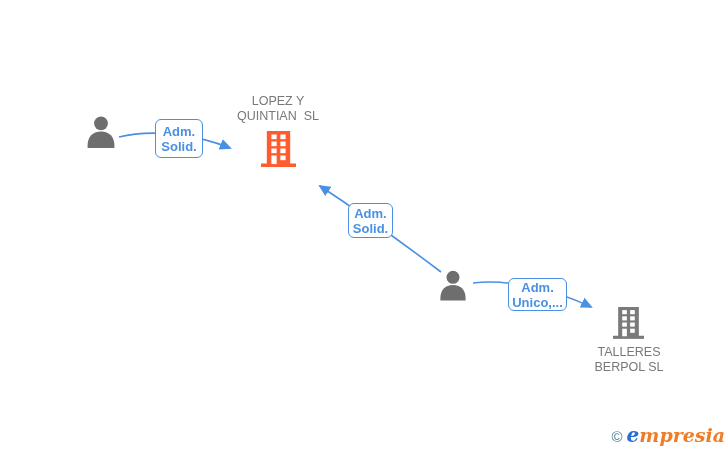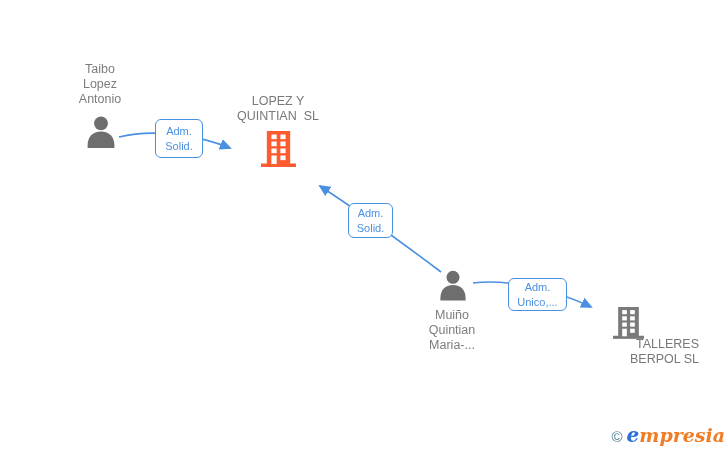--- a/index.html
+++ b/index.html
@@ -30,22 +30,23 @@
   .edge-box{
     position:absolute;
     box-sizing:border-box;
     background:#fff;
     border:1.5px solid var(--arrow-blue,#4a90e2);
     border-radius:6px;
     display:flex;align-items:center;justify-content:center;
     text-align:center;
     white-space:pre-line;
     color:var(--arrow-blue,#4a90e2);
-    font-size:11px;
+    font-size:13px;
     line-height:15px;
+    font-weight:bold;
   }
   .watermark{
     position:absolute;
     right:3px;bottom:3px;
     display:flex;align-items:baseline;
     user-select:none;
   }
   .wm-copy{color:var(--wm-teal,#4d7e92);font-size:15px;margin-right:4px;}
   .wm-e{
     color:var(--wm-blue,#2b6fd6);
@@ -67,23 +68,20 @@
     <defs>
       <marker id="arrow" markerUnits="userSpaceOnUse" markerWidth="12" markerHeight="11" viewBox="0 0 12 11" refX="10" refY="5.5" orient="auto">
         <path class="arrowhead" d="M0,0 L12,5.5 L0,11 Z"></path>
       </marker>
     </defs>
     <path class="edge-path" d="M119,137 C155,128 200,136 230,148" marker-end="url(#arrow)"></path>
     <path class="edge-path" d="M441,272 C400,241 358,211 320,186" marker-end="url(#arrow)"></path>
     <path class="edge-path" d="M473,283 C510,278 560,292 591,307" marker-end="url(#arrow)"></path>
   </svg>
 
-  <div class="node-label person" style="left:30px;top:62px;width:140px;">Taibo
-Lopez
-Antonio</div>
   <div class="icon-wrap person-color" style="left:84px;top:116px;">
     <svg width="34" height="32" viewBox="0 0 34 32">
       <circle cx="17" cy="7.3" r="6.9" fill="currentColor"></circle>
       <path fill="currentColor" d="M17 15.6 C 8.6 15.6 3.6 21.2 3.6 29.4 L3.6 32 L30.4 32 L30.4 29.4 C30.4 21.2 25.4 15.6 17 15.6 Z"></path>
     </svg>
   </div>
 
   <div class="node-label company" style="left:206px;top:94px;width:144px;">LOPEZ Y
 QUINTIAN  SL</div>
   <div class="icon-wrap company-orange" style="left:261px;top:130px;">
@@ -100,39 +98,36 @@
       <rect x="19.9" y="26.2" width="5.4" height="4.8" fill="#fff"></rect>
     </svg>
   </div>
 
   <div class="icon-wrap person-color" style="left:437px;top:270px;">
     <svg width="32" height="31" viewBox="0 0 34 32">
       <circle cx="17" cy="7.3" r="6.9" fill="currentColor"></circle>
       <path fill="currentColor" d="M17 15.6 C 8.6 15.6 3.6 21.2 3.6 29.4 L3.6 32 L30.4 32 L30.4 29.4 C30.4 21.2 25.4 15.6 17 15.6 Z"></path>
     </svg>
   </div>
-  <div class="node-label person" style="left:382px;top:308px;width:140px;">Muiño
-Quintian
-Maria-...</div>
 
   <div class="icon-wrap company-gray" style="left:613px;top:306px;">
     <svg width="31" height="33" viewBox="0 0 36 38">
       <rect x="0" y="34.4" width="36" height="3.6" fill="currentColor"></rect>
       <rect x="6" y="1" width="24" height="34" fill="currentColor"></rect>
       <rect x="10.7" y="4.6" width="5.4" height="4.8" fill="#fff"></rect>
       <rect x="19.9" y="4.6" width="5.4" height="4.8" fill="#fff"></rect>
       <rect x="10.7" y="11.8" width="5.4" height="4.8" fill="#fff"></rect>
       <rect x="19.9" y="11.8" width="5.4" height="4.8" fill="#fff"></rect>
       <rect x="10.7" y="19" width="5.4" height="4.8" fill="#fff"></rect>
       <rect x="19.9" y="19" width="5.4" height="4.8" fill="#fff"></rect>
       <rect x="10.7" y="26.2" width="5.4" height="8.8" fill="#fff"></rect>
       <rect x="19.9" y="26.2" width="5.4" height="4.8" fill="#fff"></rect>
     </svg>
   </div>
-  <div class="node-label company" style="left:559px;top:337px;width:140px;text-align:right;">TALLERES
+  <div class="node-label company" style="left:559px;top:345px;width:140px;">TALLERES
 BERPOL SL</div>
 
   <div class="edge-box" style="left:155px;top:119px;width:48px;height:39px;">Adm.
 Solid.</div>
   <div class="edge-box" style="left:348px;top:203px;width:45px;height:35px;">Adm.
 Solid.</div>
   <div class="edge-box" style="left:508px;top:278px;width:59px;height:33px;">Adm.
 Unico,...</div>
 
   <div class="watermark">

